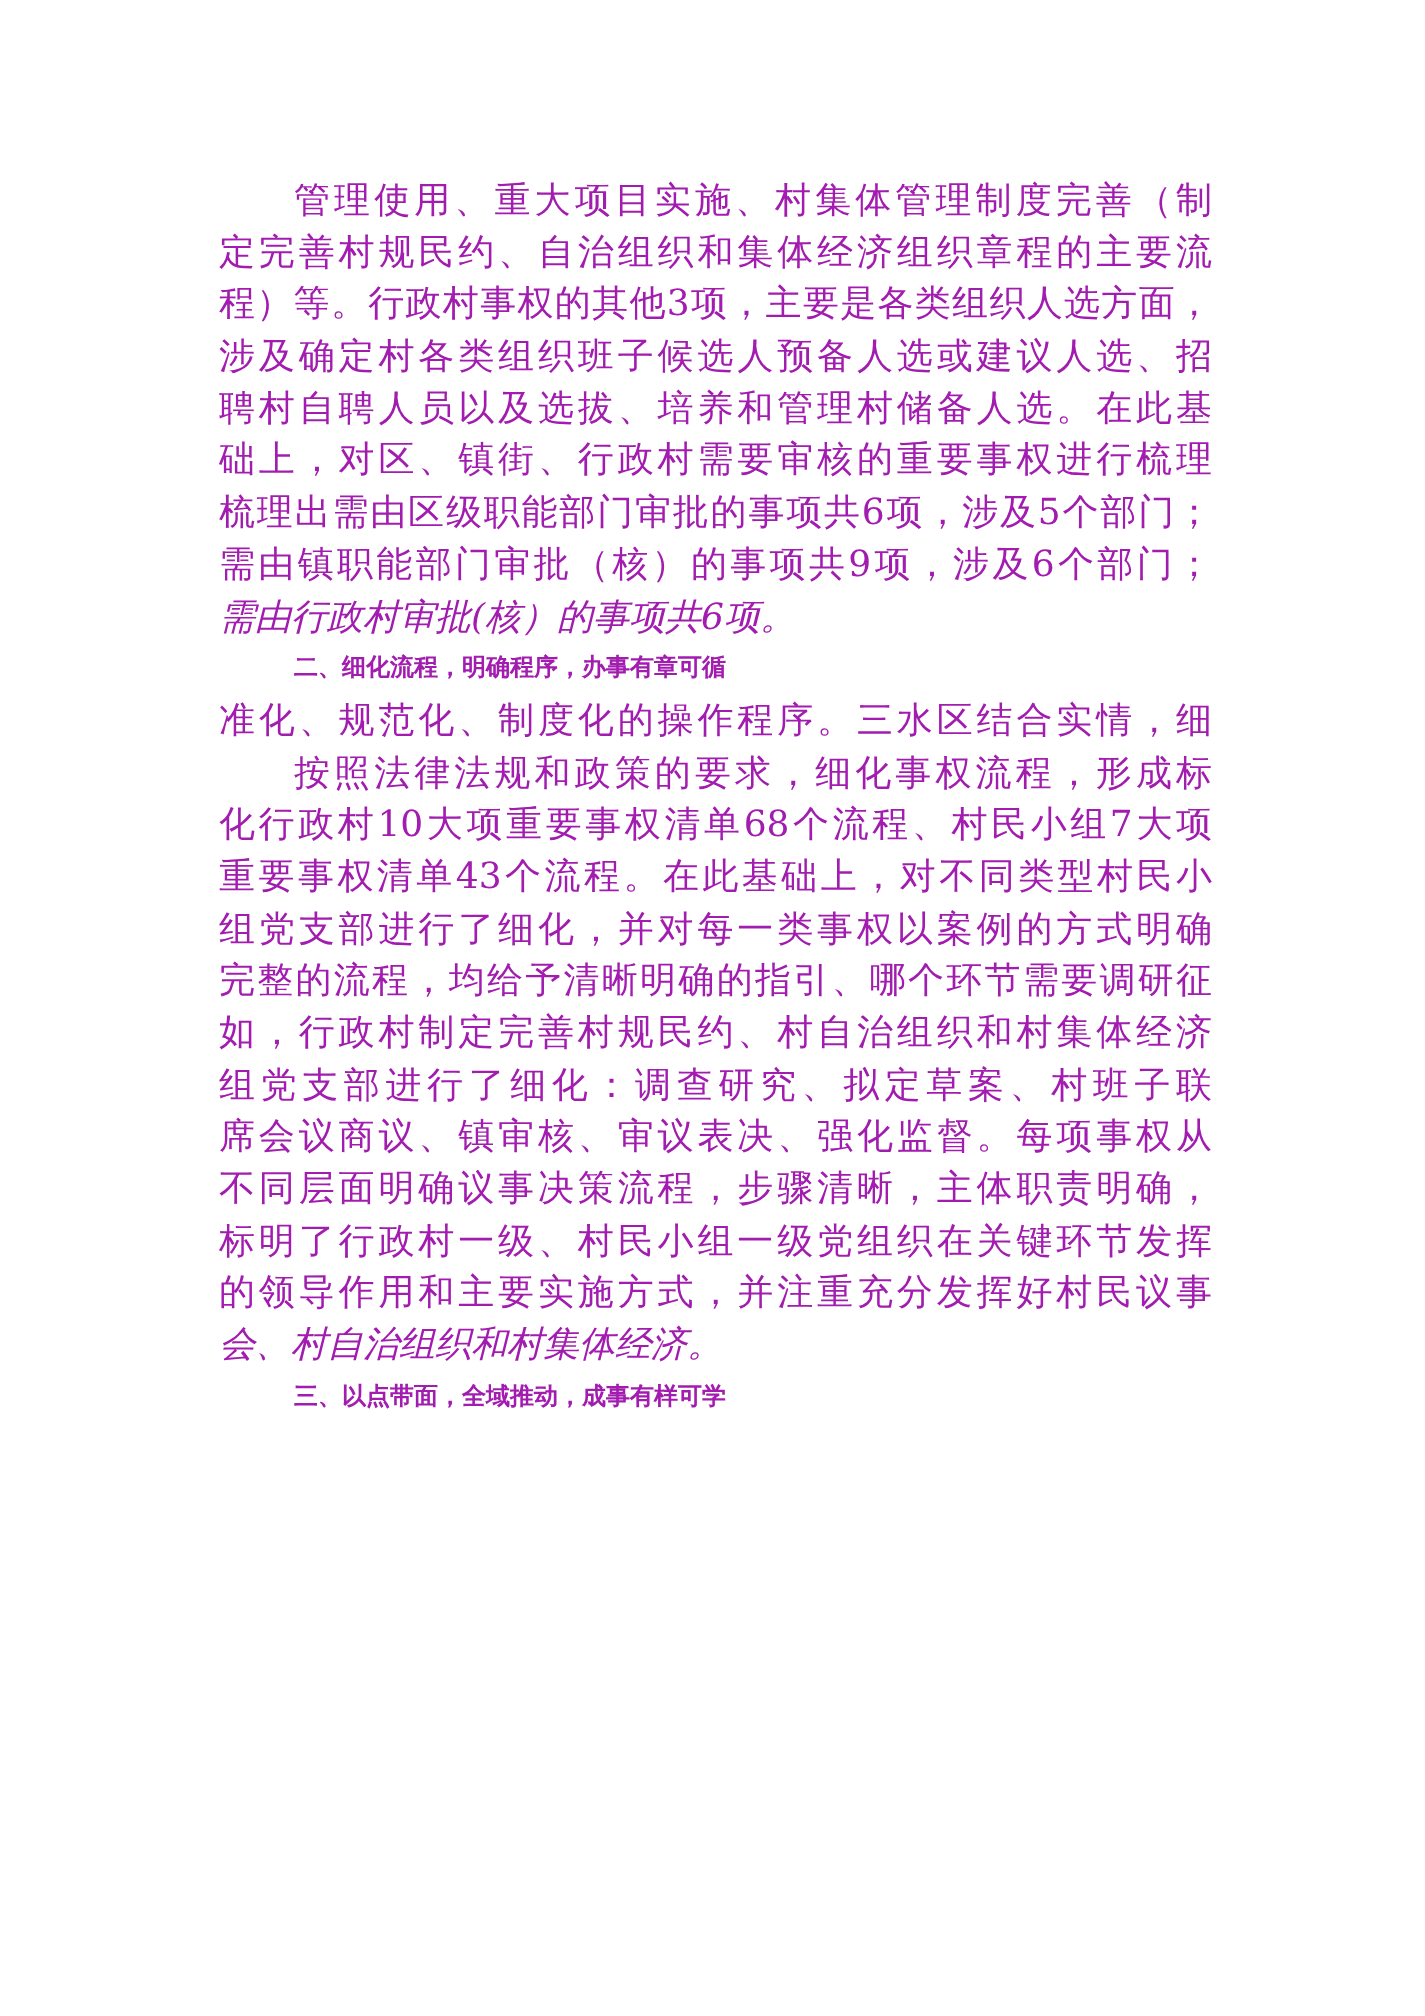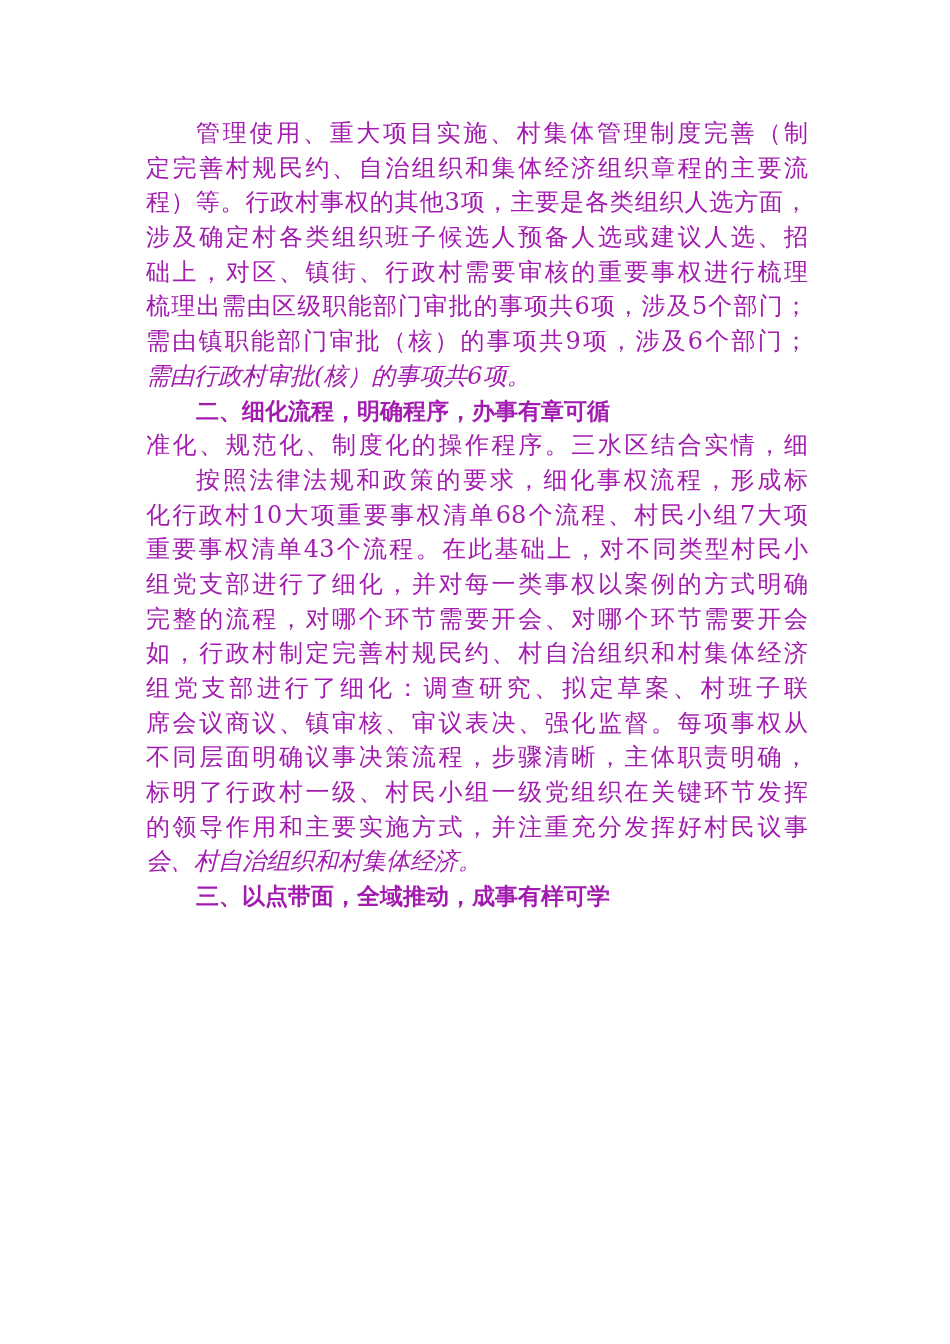--- a/index.html
+++ b/index.html
@@ -19,49 +19,50 @@
     white-space: nowrap;
     text-align: justify;
     text-align-last: justify;
     overflow: visible;
   }
   .line.last { text-align-last: left; font-style: italic; }
   .indent { padding-left: 50px; }
   .heading {
     font-family: "DejaVu Sans", "Liberation Sans", sans-serif;
     font-weight: bold;
-    font-size: 23px;
+    font-size: 16px;
     text-align-last: left;
     padding-left: 50px;
   }
 </style>
 </head>
 <body>
 
 <div class="page">
   <div>
     <div class="line indent">管理使用、重大项目实施、村集体管理制度完善（制</div>
     <div class="line">定完善村规民约、自治组织和集体经济组织章程的主要流</div>
     <div class="line">程）等。行政村事权的其他3项，主要是各类组织人选方面，</div>
     <div class="line">涉及确定村各类组织班子候选人预备人选或建议人选、招</div>
+    <div class="line">聘村自聘人员以及选拔、培养和管理村储备人选。在此基</div>
     <div class="line">础上，对区、镇街、行政村需要审核的重要事权进行梳理</div>
     <div class="line">梳理出需由区级职能部门审批的事项共6项，涉及5个部门；</div>
     <div class="line">需由镇职能部门审批（核）的事项共9项，涉及6个部门；</div>
     <div class="line last">需由行政村审批(核）的事项共6项。</div>
   </div>
 
   <div class="line heading">二、细化流程，明确程序，办事有章可循</div>
 
   <div>
     <div class="line">准化、规范化、制度化的操作程序。三水区结合实情，细</div>
     <div class="line indent">按照法律法规和政策的要求，细化事权流程，形成标</div>
     <div class="line">化行政村10大项重要事权清单68个流程、村民小组7大项</div>
     <div class="line">重要事权清单43个流程。在此基础上，对不同类型村民小</div>
     <div class="line">组党支部进行了细化，并对每一类事权以案例的方式明确</div>
-    <div class="line">完整的流程，对哪个环节需要开会、对哪个环节需要开会</div>
+    <div class="line">完整的流程，均给予清晰明确的指引、哪个环节需要调研征</div>
     <div class="line">如，行政村制定完善村规民约、村自治组织和村集体经济</div>
     <div class="line">组党支部进行了细化：调查研究、拟定草案、村班子联</div>
     <div class="line">席会议商议、镇审核、审议表决、强化监督。每项事权从</div>
     <div class="line">不同层面明确议事决策流程，步骤清晰，主体职责明确，</div>
     <div class="line">标明了行政村一级、村民小组一级党组织在关键环节发挥</div>
     <div class="line">的领导作用和主要实施方式，并注重充分发挥好村民议事</div>
     <div class="line last">会、村自治组织和村集体经济。</div>
   </div>
 
   <div class="line heading">三、以点带面，全域推动，成事有样可学</div>

